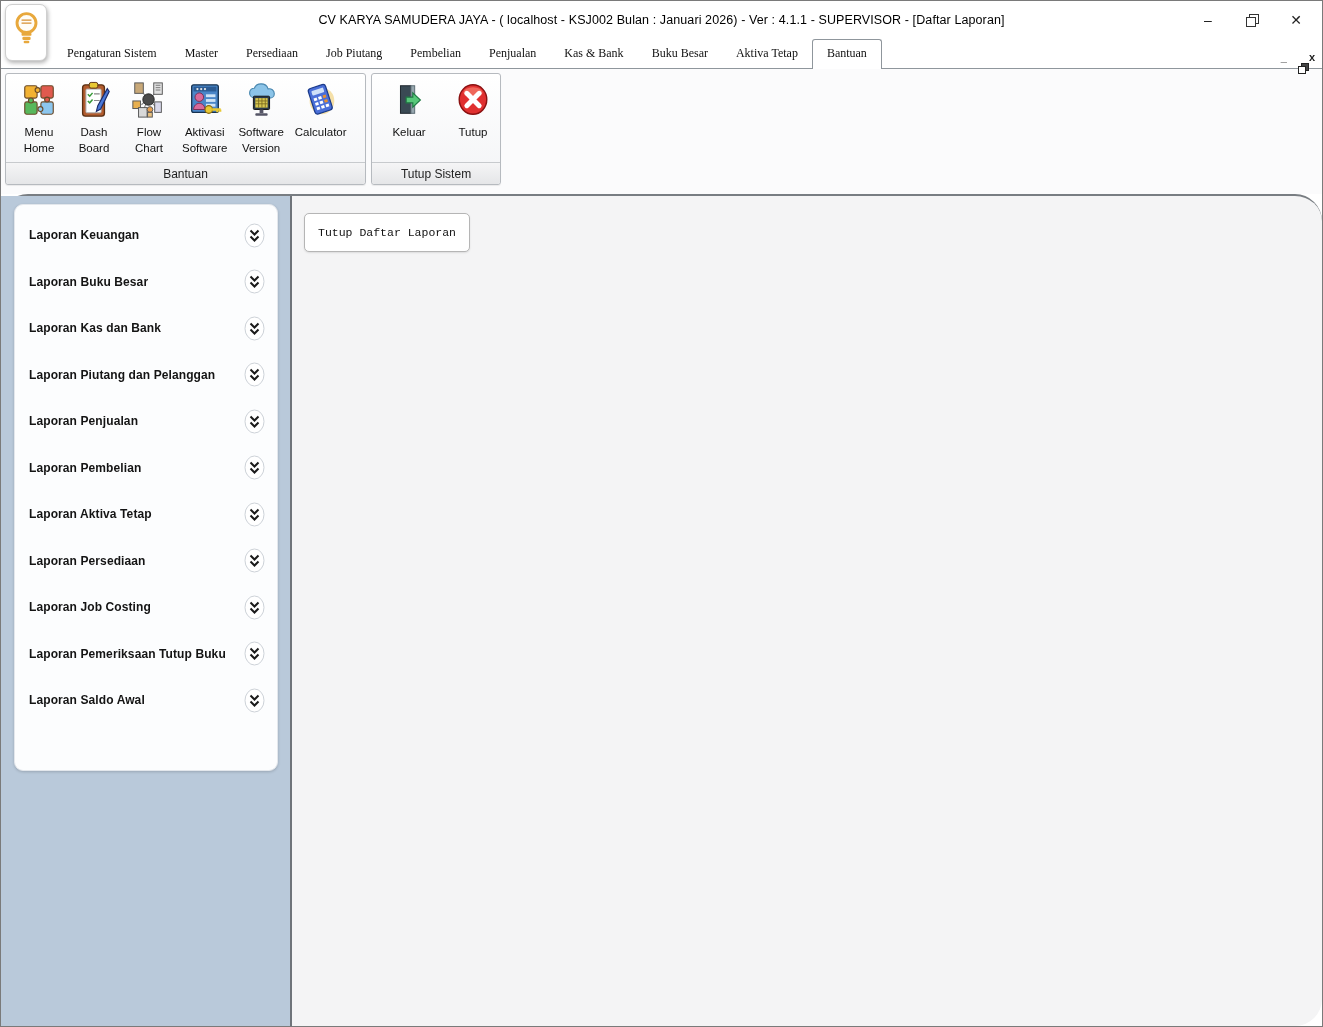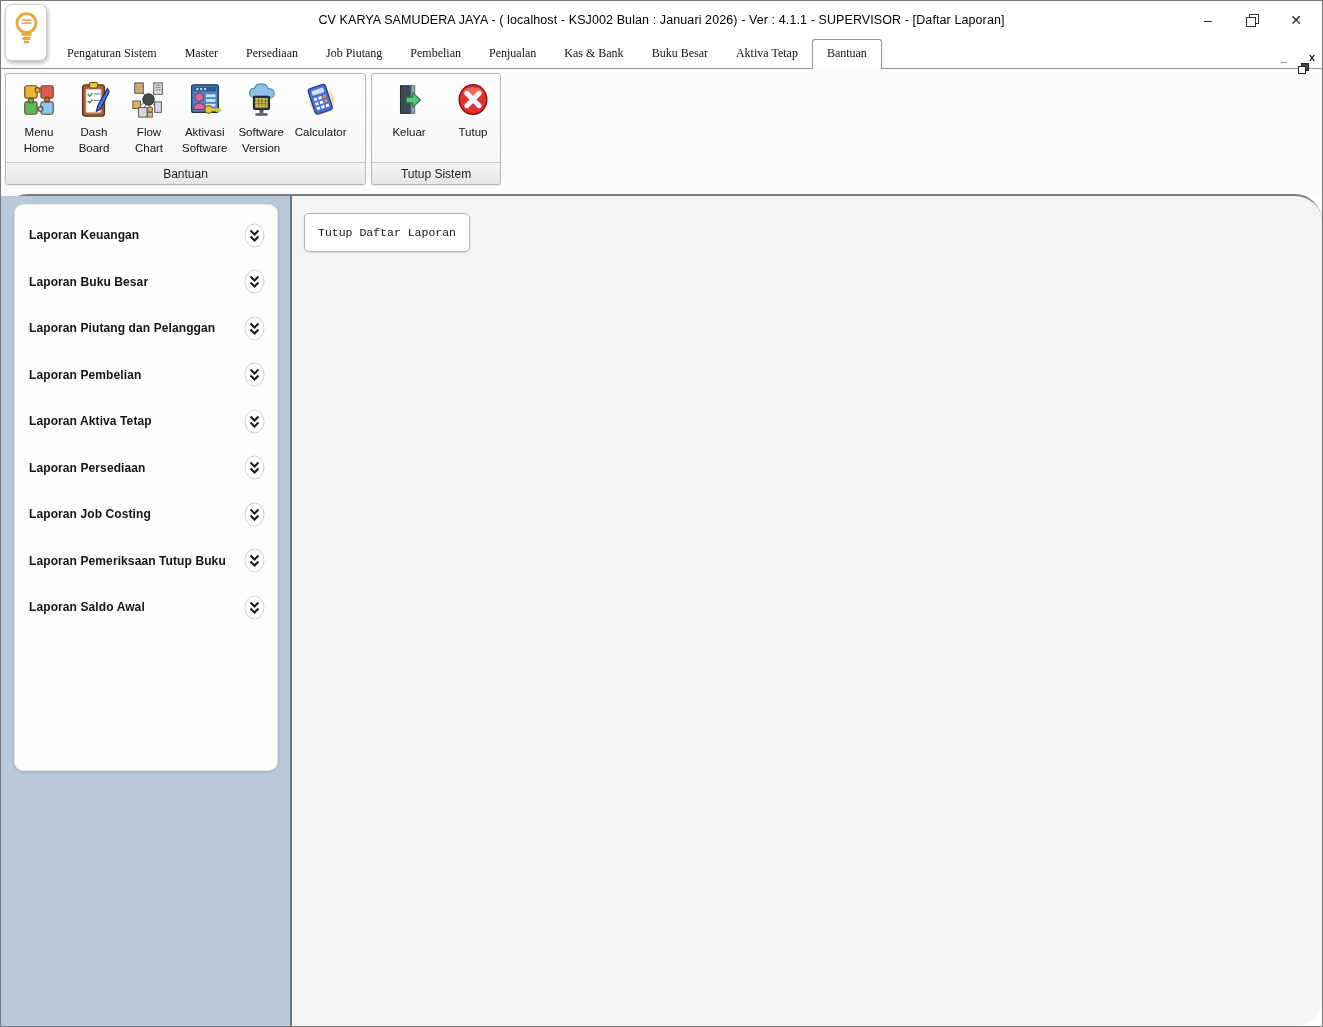--- a/index.html
+++ b/index.html
@@ -258,21 +258,37 @@
           </div>
           <div class="sidebar-item">
             <span class="sidebar-item-label">Laporan Buku Besar</span>
             <span class="chev-btn"><svg viewBox="0 0 21 25">
                 <ellipse cx="10.5" cy="12.5" rx="9.5" ry="11.5" fill="#fff" stroke="#cdd2d8" stroke-width="1"></ellipse>
                 <path d="M6.5 7.5l4 4 4-4" stroke="#1a1a1a" stroke-width="2" fill="none"></path>
                 <path d="M6.5 13.5l4 4 4-4" stroke="#1a1a1a" stroke-width="2" fill="none"></path>
               </svg></span>
           </div>
           <div class="sidebar-item">
+            <span class="sidebar-item-label">Laporan Kas dan Bank</span>
+            <span class="chev-btn"><svg viewBox="0 0 21 25">
+                <ellipse cx="10.5" cy="12.5" rx="9.5" ry="11.5" fill="#fff" stroke="#cdd2d8" stroke-width="1"></ellipse>
+                <path d="M6.5 7.5l4 4 4-4" stroke="#1a1a1a" stroke-width="2" fill="none"></path>
+                <path d="M6.5 13.5l4 4 4-4" stroke="#1a1a1a" stroke-width="2" fill="none"></path>
+              </svg></span>
+          </div>
+          <div class="sidebar-item">
             <span class="sidebar-item-label">Laporan Piutang dan Pelanggan</span>
+            <span class="chev-btn"><svg viewBox="0 0 21 25">
+                <ellipse cx="10.5" cy="12.5" rx="9.5" ry="11.5" fill="#fff" stroke="#cdd2d8" stroke-width="1"></ellipse>
+                <path d="M6.5 7.5l4 4 4-4" stroke="#1a1a1a" stroke-width="2" fill="none"></path>
+                <path d="M6.5 13.5l4 4 4-4" stroke="#1a1a1a" stroke-width="2" fill="none"></path>
+              </svg></span>
+          </div>
+          <div class="sidebar-item">
+            <span class="sidebar-item-label">Laporan Penjualan</span>
             <span class="chev-btn"><svg viewBox="0 0 21 25">
                 <ellipse cx="10.5" cy="12.5" rx="9.5" ry="11.5" fill="#fff" stroke="#cdd2d8" stroke-width="1"></ellipse>
                 <path d="M6.5 7.5l4 4 4-4" stroke="#1a1a1a" stroke-width="2" fill="none"></path>
                 <path d="M6.5 13.5l4 4 4-4" stroke="#1a1a1a" stroke-width="2" fill="none"></path>
               </svg></span>
           </div>
           <div class="sidebar-item">
             <span class="sidebar-item-label">Laporan Pembelian</span>
             <span class="chev-btn"><svg viewBox="0 0 21 25">
                 <ellipse cx="10.5" cy="12.5" rx="9.5" ry="11.5" fill="#fff" stroke="#cdd2d8" stroke-width="1"></ellipse>

